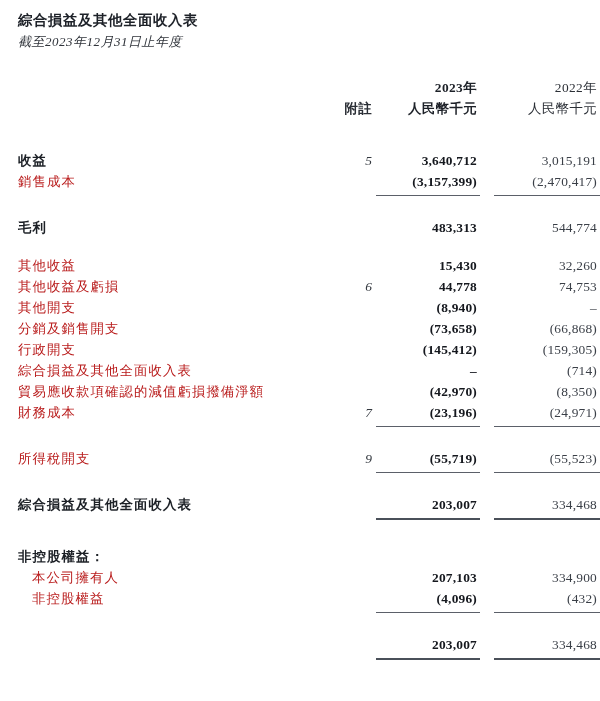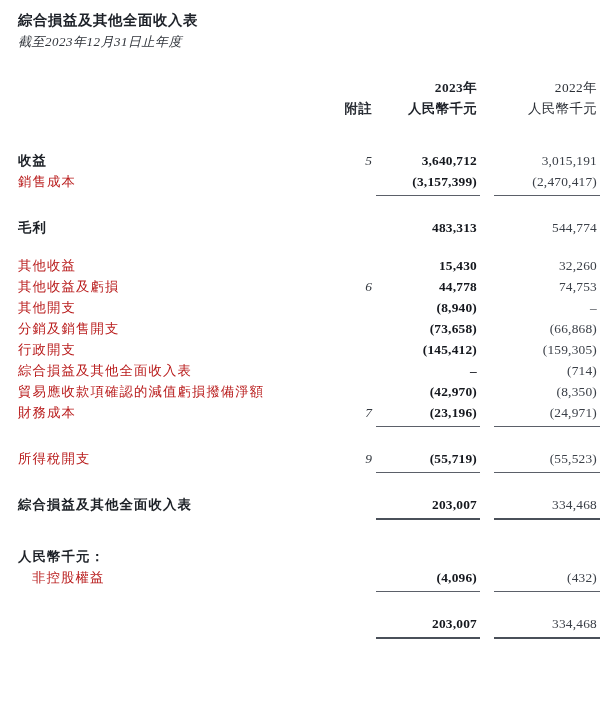--- a/index.html
+++ b/index.html
@@ -315,27 +315,34 @@
         <td class="num y1 rule-under rule-thick">203,007</td>
         <td></td>
         <td class="num y2 rule-under rule-thick">334,468</td>
       </tr>
 
       <tr class="spacer-xl">
           <td colspan="5"></td>
         </tr>
 
       <tr>
-        <td class="lbl bold">人民幣千元：</td>
+        <td class="lbl bold">非控股權益：</td>
         <td class="note"></td>
         <td class="num y1"></td>
         <td></td>
         <td class="num y2"></td>
       </tr>
 
+      <tr>
+        <td class="lbl indent">本公司擁有人</td>
+        <td class="note"></td>
+        <td class="num y1">207,103</td>
+        <td></td>
+        <td class="num y2">334,900</td>
+      </tr>
 
       <tr>
         <td class="lbl indent">非控股權益</td>
         <td class="note"></td>
         <td class="num y1 rule-under">(4,096)</td>
         <td></td>
         <td class="num y2 rule-under">(432)</td>
       </tr>
 
       <tr class="spacer-lg">

